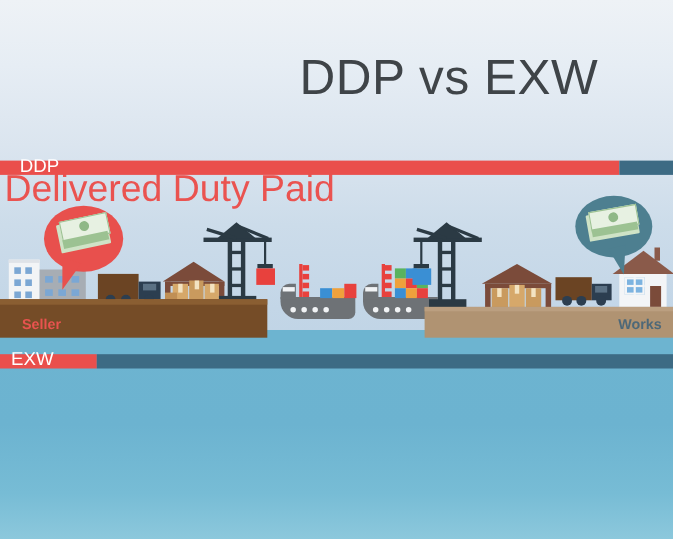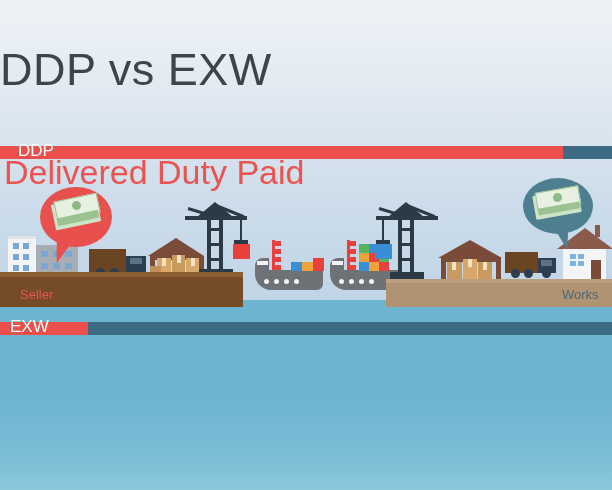--- a/index.html
+++ b/index.html
@@ -11,21 +11,21 @@
   #stage{position:relative;width:612px;height:490px;overflow:hidden;}
 
   
   .sky{position:absolute;left:0;top:0;width:612px;height:330px;
        background:linear-gradient(180deg,#eef2f6 0%,#e6edf4 18%,#dbe5ef 40%,#ccdcea 62%,#c3d6e7 85%,#bed3e5 100%);}
   .sea{position:absolute;left:0;top:300px;width:612px;height:190px;
        background:linear-gradient(180deg,#6db4d0 0%,#6cb3d0 45%,#77bcd5 78%,#8cc8dc 100%);}
   .sea-upper{position:absolute;left:0;top:300px;width:612px;height:35px;background:#6db4d0;}
 
   
-  .title{position:absolute;left:0;top:44px;width:544px;text-align:left;
+  .title{position:absolute;left:0;top:44px;width:544px;text-align:right;
          font-size:45px;color:#3f4448;letter-spacing:.5px;font-weight:400;}
 
   
   .bar{position:absolute;height:13px;}
   #ddp-bar-red{left:0;top:146px;width:563px;background:#ea4f4c;}
   #ddp-bar-teal{left:563px;top:146px;width:49px;background:#3d6b84;}
   #exw-bar-red{left:0;top:322px;width:88px;background:#ea4f4c;}
   #exw-bar-teal{left:88px;top:322px;width:524px;background:#3d6b84;}
 
   .bar-tag{position:absolute;font-size:17px;color:#ffffff;font-weight:400;line-height:1;}
@@ -36,21 +36,21 @@
   #ddp-full{left:4px;top:155px;color:#ea5350;}
   #exw-full{left:462px;top:330px;color:#3e6c84;}
 
   
   .land{position:absolute;}
   #land-left{left:0;top:272px;width:243px;height:35px;background:#754c27;}
   #land-left-top{left:0;top:272px;width:243px;height:5px;background:#8a5e32;}
   #land-right{left:386px;top:279px;width:226px;height:28px;background:#b09372;}
   #land-right-top{left:386px;top:279px;width:226px;height:4px;background:#bb9f80;}
 
-  .land-name{position:absolute;font-size:13px;line-height:1;}
+  .land-name{position:absolute;font-size:13px;line-height:1;font-weight:bold;}
   #seller-name{left:20px;top:288px;color:#e8534f;}
   #buyer-name{left:562px;top:288px;color:#4d6878;}
 
   
   .px{position:absolute;}
 
   
   .bubble{position:absolute;border-radius:50%;}
   .bubble-tail{position:absolute;width:0;height:0;}
 

